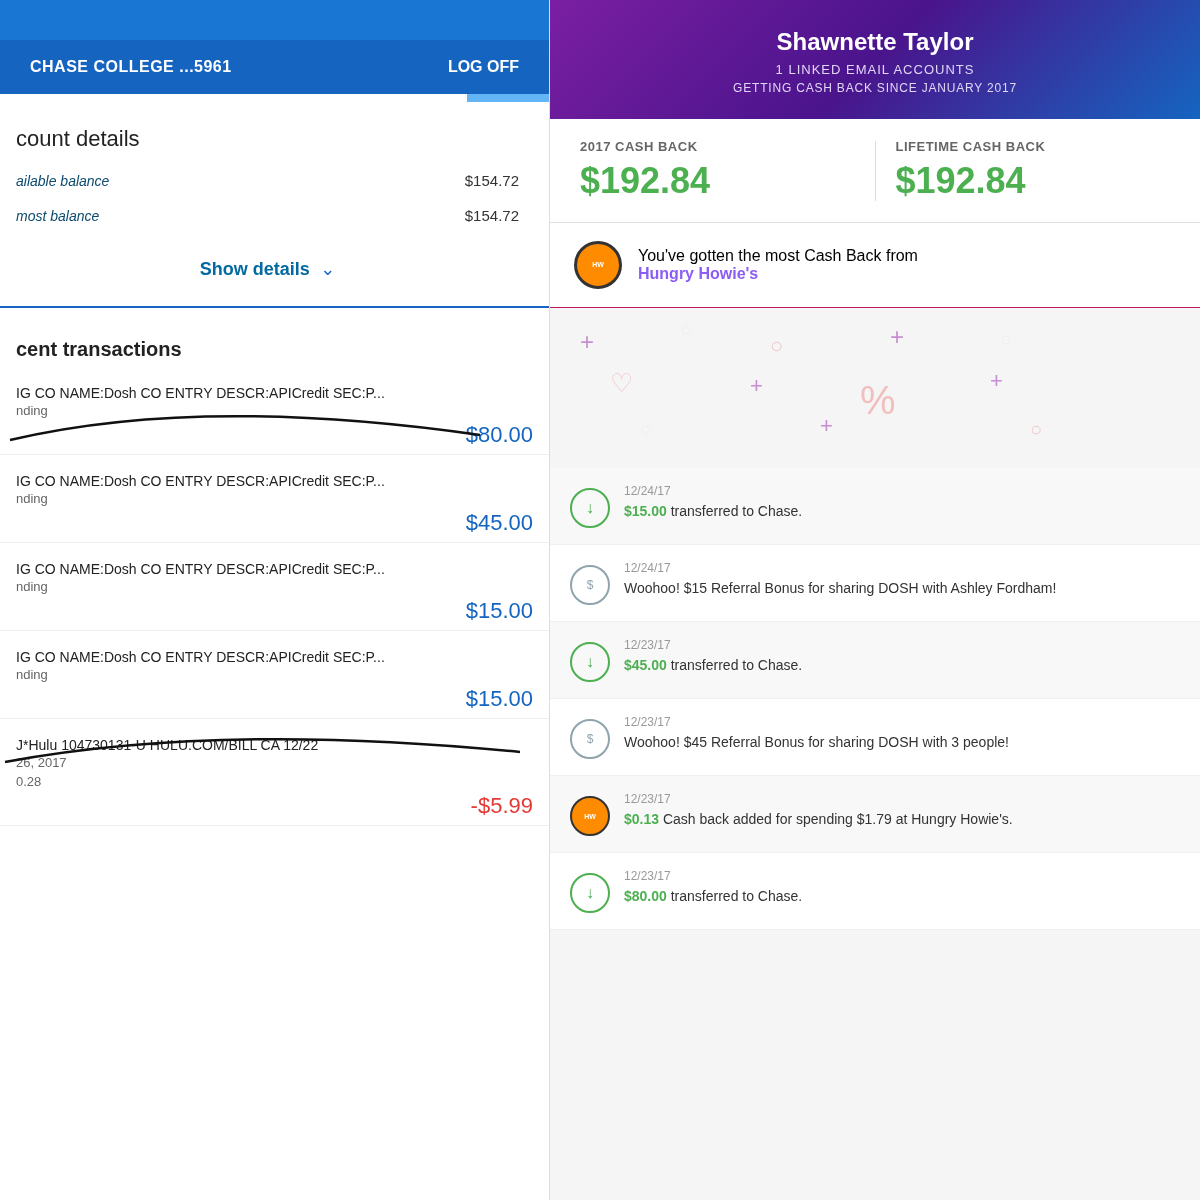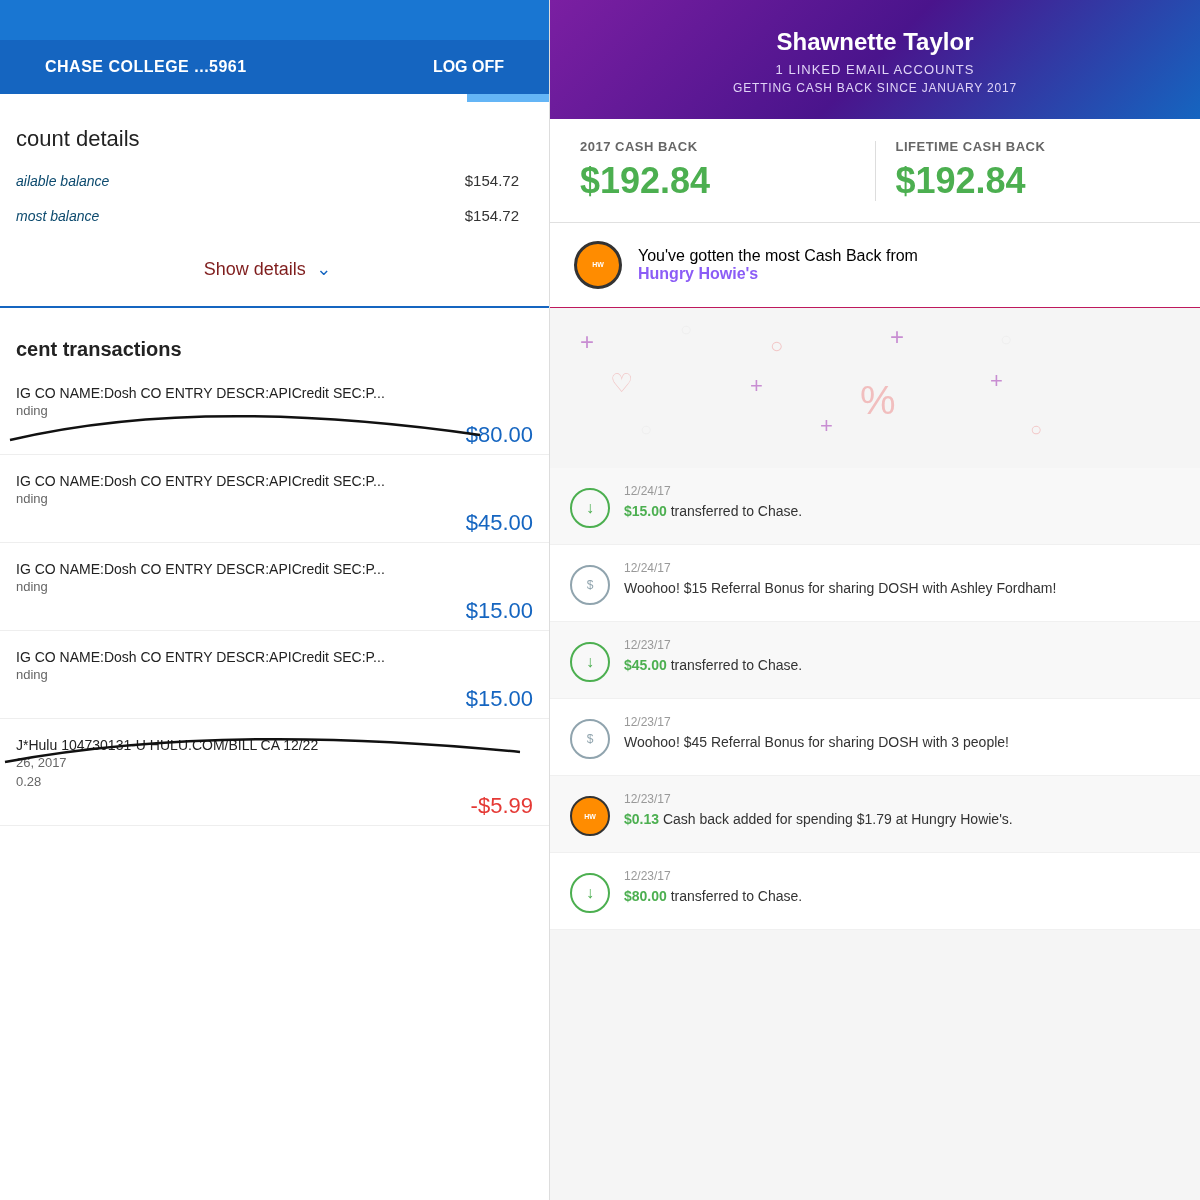--- a/index.html
+++ b/index.html
@@ -24,21 +24,21 @@
     .left-header-top {
       background: #1976d2;
       height: 40px;
     }
 
     .header-bar {
       background: #1565c0;
       display: flex;
       align-items: center;
       justify-content: space-between;
-      padding: 18px 45px;
+      padding: 18px 30px;
     }
 
     .header-title {
       color: #fff;
       font-size: 16px;
       font-weight: 600;
       letter-spacing: 0.5px;
     }
 
     .log-off {
@@ -89,23 +89,23 @@
       color: #333;
     }
 
     .show-details-row {
       text-align: center;
       padding: 16px 0;
       cursor: pointer;
     }
 
     .show-details-text {
-      color: #7f1d1d;
+      color: #0369a1;
       font-size: 18px;
-      font-weight: 400;
+      font-weight: 700;
     }
 
     .divider {
       height: 2px;
       background: #1565c0;
       margin: 0 0 20px 0;
     }
 
     .transactions-title {
       font-size: 20px;

